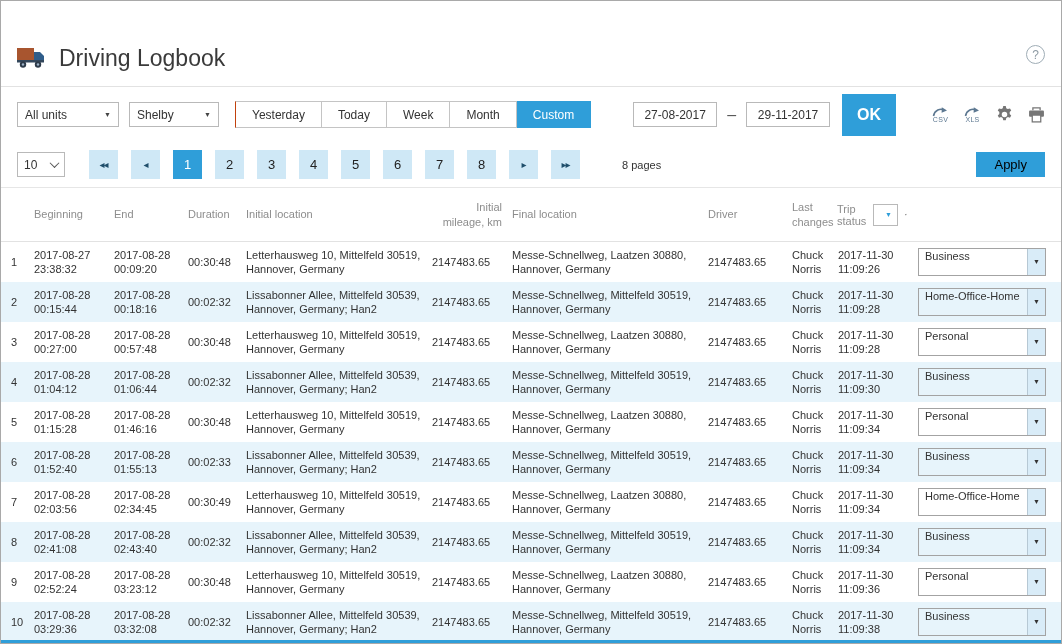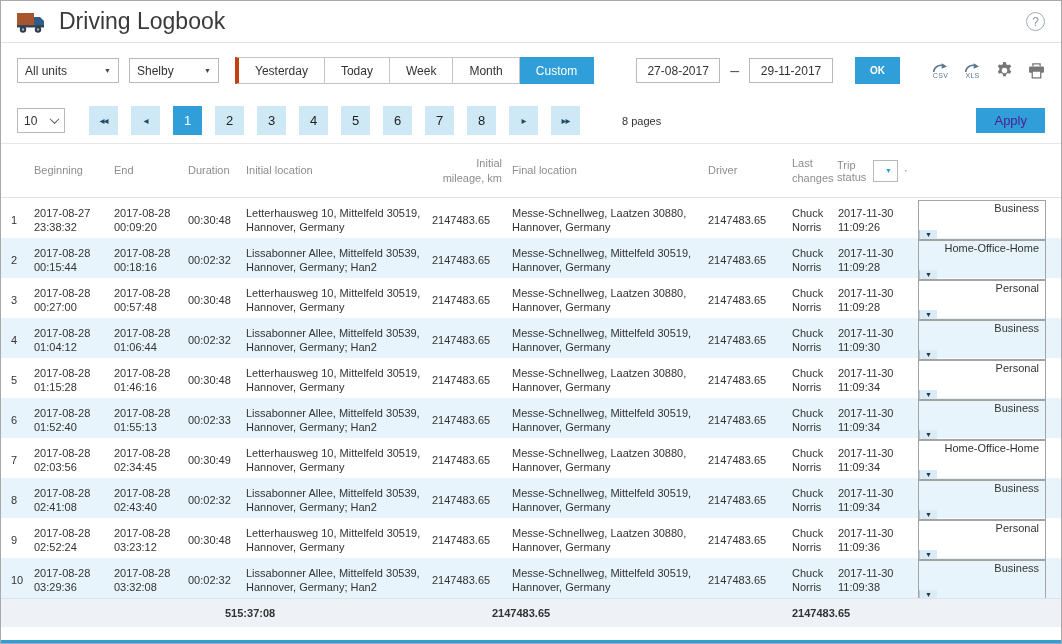--- a/index.html
+++ b/index.html
@@ -5,67 +5,67 @@
   * { box-sizing: border-box; margin: 0; padding: 0; }
   html,body { width:1062px; height:644px; }
   body {
     font-family: "Liberation Sans", "DejaVu Sans", sans-serif;
     background:#fff; color:#333;
     border:1px solid #a9a9a9;
     display:flex; flex-direction:column;
     overflow:hidden; position:relative;
   }
   
-  .app-header { height:42px; flex:0 0 auto; display:flex; align-items:center; padding:0 16px; border-bottom:1px solid #e2e2e2; }
+  .app-header { height:42px; flex:0 0 auto; display:flex; align-items:flex-start; padding:0 16px; border-bottom:1px solid #e2e2e2;margin-top:44px; }
   .app-title { font-size:23px; font-weight:400; color:#3a3a3a; margin-left:12px; }
   .help-btn { margin-left:auto; width:19px; height:19px; border:1px solid #9fadb6; border-radius:50%; color:#8d9aa3; font-size:12px; display:flex; align-items:center; justify-content:center; cursor:pointer; }
   
   .toolbar { height:55px; flex:0 0 auto; display:flex; align-items:center; padding:0 16px; gap:10px; }
   .sel { display:inline-flex; align-items:center; justify-content:space-between; height:25px; border:1px solid #b9b9b9; background:#fff; font-size:12px; color:#333; cursor:pointer; padding:8px 7px; gap:8px; }
   .sel .arr { font-size:7px; color:#444; }
   .sel.units { width:102px; }
   .sel.driver { width:90px; }
   .range-group { display:flex; margin-left:6px; }
   .range-btn { height:27px; padding:0 16px; background:#fff; border:1px solid #c4c4c4; border-left:none; font-size:12px; color:#333; cursor:pointer; font-family:inherit; }
-  .range-btn:first-child { border-left:4px solid #c2410c; }
+  .range-btn:first-child { border-left:1px solid #c2410c; }
   .range-btn.active { background:#2f9ed9; border-color:#2f9ed9; color:#fff; }
   .date-input { width:84px; height:25px; border:1px solid #b9b9b9; text-align:center; font-size:12px; color:#333; font-family:inherit; }
   .date-input:first-of-type { margin-left:32px; }
   .dash { color:#555; }
-  .ok-btn { height:27px; padding:0 15px; background:#2f9ed9; color:#fff; border:none; font-size:10px; font-weight:bold; cursor:pointer; font-family:inherit; margin-left:12px; }
+  .ok-btn { height:42px; padding:0 15px; background:#2f9ed9; color:#fff; border:none; font-size:16px; font-weight:bold; cursor:pointer; font-family:inherit; margin-left:2px; }
   .tool-icons { margin-left:auto; display:flex; align-items:center; gap:15px; }
   .exp-btn { display:flex; flex-direction:column; align-items:center; cursor:pointer; color:#5d7891; }
   .exp-label { font-size:7px; letter-spacing:.3px; margin-top:-1px; }
   .icon-btn { cursor:pointer; display:flex; align-items:center; }
   
   .pager { height:46px; flex:0 0 auto; display:flex; align-items:center; padding:0 16px; border-bottom:1px solid #e6e6e6; }
   .sel.pgsize { width:48px; padding:0 6px; }
   .chev { width:7px; height:7px; border-right:1.5px solid #555; border-bottom:1.5px solid #555; transform:rotate(45deg) translate(-1px,-1px); }
   .pg-btns { display:flex; gap:13px; margin-left:24px; }
   .pg { width:29px; height:29px; border:none; background:#cfe8f6; color:#222; font-size:13px; display:flex; align-items:center; justify-content:center; cursor:pointer; font-family:inherit; }
   .pg.active { background:#2f9ed9; color:#fff; }
   .pg.nav { color:#1f4e6b; font-size:10px; letter-spacing:-1px; }
   .pages-info { margin-left:42px; font-size:11px; color:#333; }
-  .apply-btn { margin-left:auto; height:25px; padding:0 18px; background:#2f9ed9; color:#4c1d95; border:none; font-size:13px; cursor:pointer; font-family:inherit; }
+  .apply-btn { margin-left:auto; height:25px; padding:0 18px; background:#2f9ed9; color:#000000; border:none; font-size:13px; cursor:pointer; font-family:inherit; }
   
   .grid { display:grid; grid-template-columns:28px 80px 74px 58px 186px 80px 196px 84px 46px 78px 1fr; }
   .thead { height:54px; flex:0 0 auto; align-items:center; border-bottom:1px solid #e2e2e2; font-size:11px; color:#8d8d8d; }
   .th { padding:2px 5px; line-height:1.3; }
   .th.mil { text-align:right; }
   .th-ts { display:flex; align-items:center; gap:7px; padding:2px 4px; }
   .filter-sel { width:86px; height:22px; border:1px solid #b9b9b9; background:#fff; display:flex; align-items:center; justify-content:flex-end; padding:0 5px; cursor:pointer; }
   .filter-sel .arr { font-size:7px; color:#2f9ed9; }
   .tbody { flex:0 0 auto; }
   .tr { height:40px; align-items:center; font-size:11px; color:#333; line-height:1.3; background:#fff; }
   .tr.alt { background:#e7f4fb; }
   .td { padding:2px 5px; }
   .td.num { padding-left:10px; color:#333; }
   .td.dur { white-space:nowrap; }
   .td.mil { text-align:left; padding-right:6px; }
-  .ts-select { width:128px; height:40px; margin-left:2px; border:1px solid #a3a3a3; background:transparent; display:flex; align-items:flex-end; justify-content:space-between; cursor:pointer; overflow:hidden;flex-direction:column; }
+  .ts-select { width:128px; height:28px; margin-left:2px; border:1px solid #a3a3a3; background:transparent; display:flex; align-items:flex-start; justify-content:space-between; cursor:pointer; overflow:hidden; }
   .ts-label { padding:0 6px; white-space:nowrap; overflow:hidden; }
   .ts-arrow { width:18px; align-self:stretch; flex:0 0 auto; display:flex; align-items:center; justify-content:center; background:#d9ecf8; border-left:1px solid #b6c8d4; font-size:7px; color:#333; }
   .tfoot { height:29px; flex:0 0 auto; align-items:center; background:#eef2f6; border-top:1px solid #dfe3e8; font-size:11px; font-weight:bold; color:#333;gap:12px; }
   .ft-dur { padding-left:6px; white-space:nowrap; }
   
   .hbar { position:absolute; left:0; right:0; bottom:0; height:3px; background:#2f9ed9; cursor:pointer; }
 </style>
 </head>
 <body>
 

